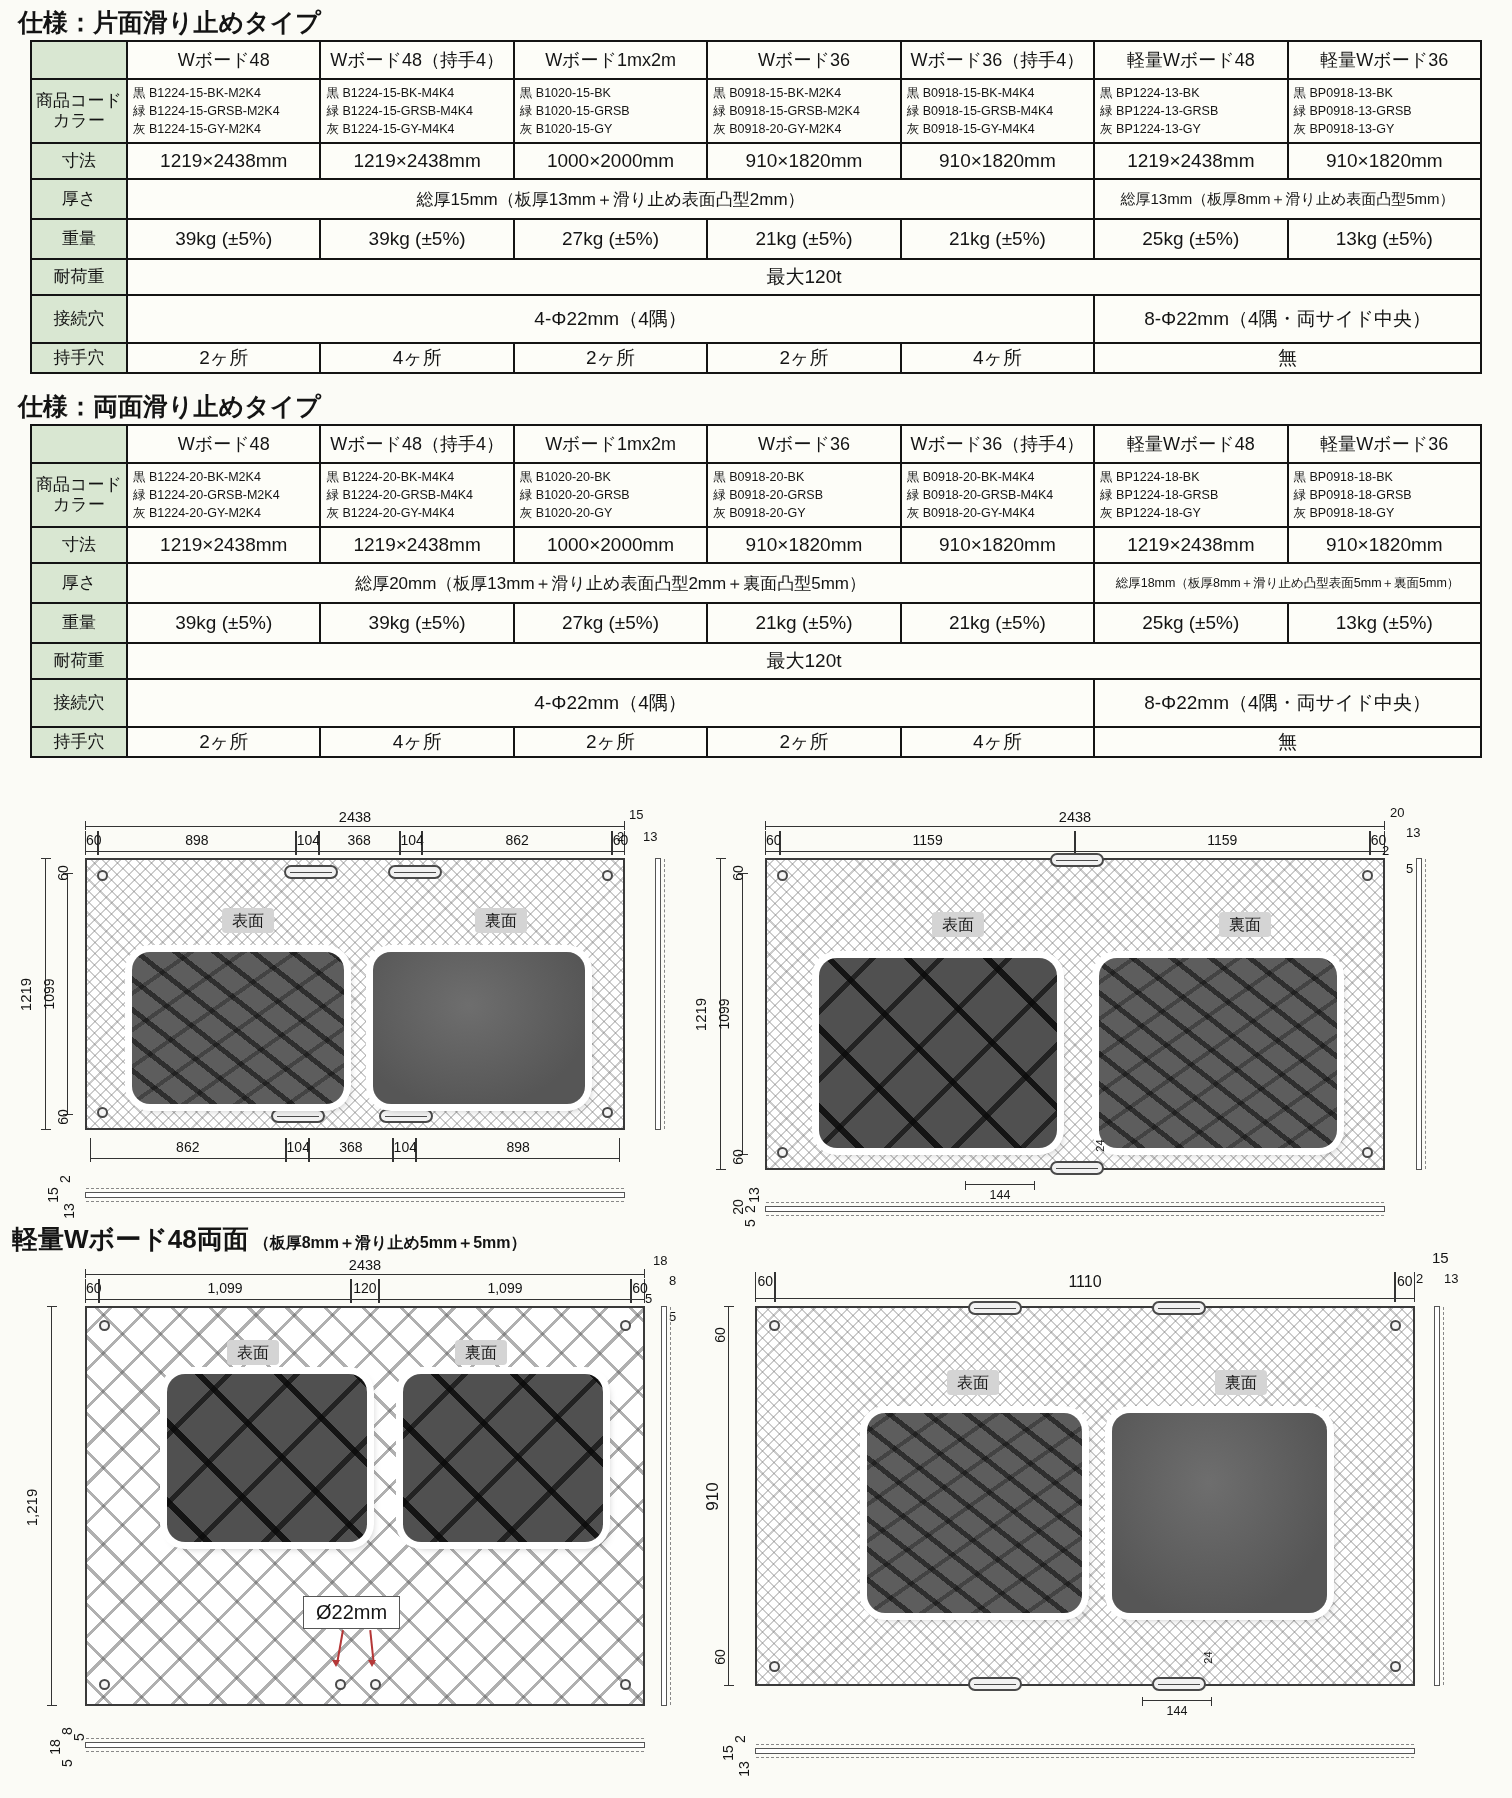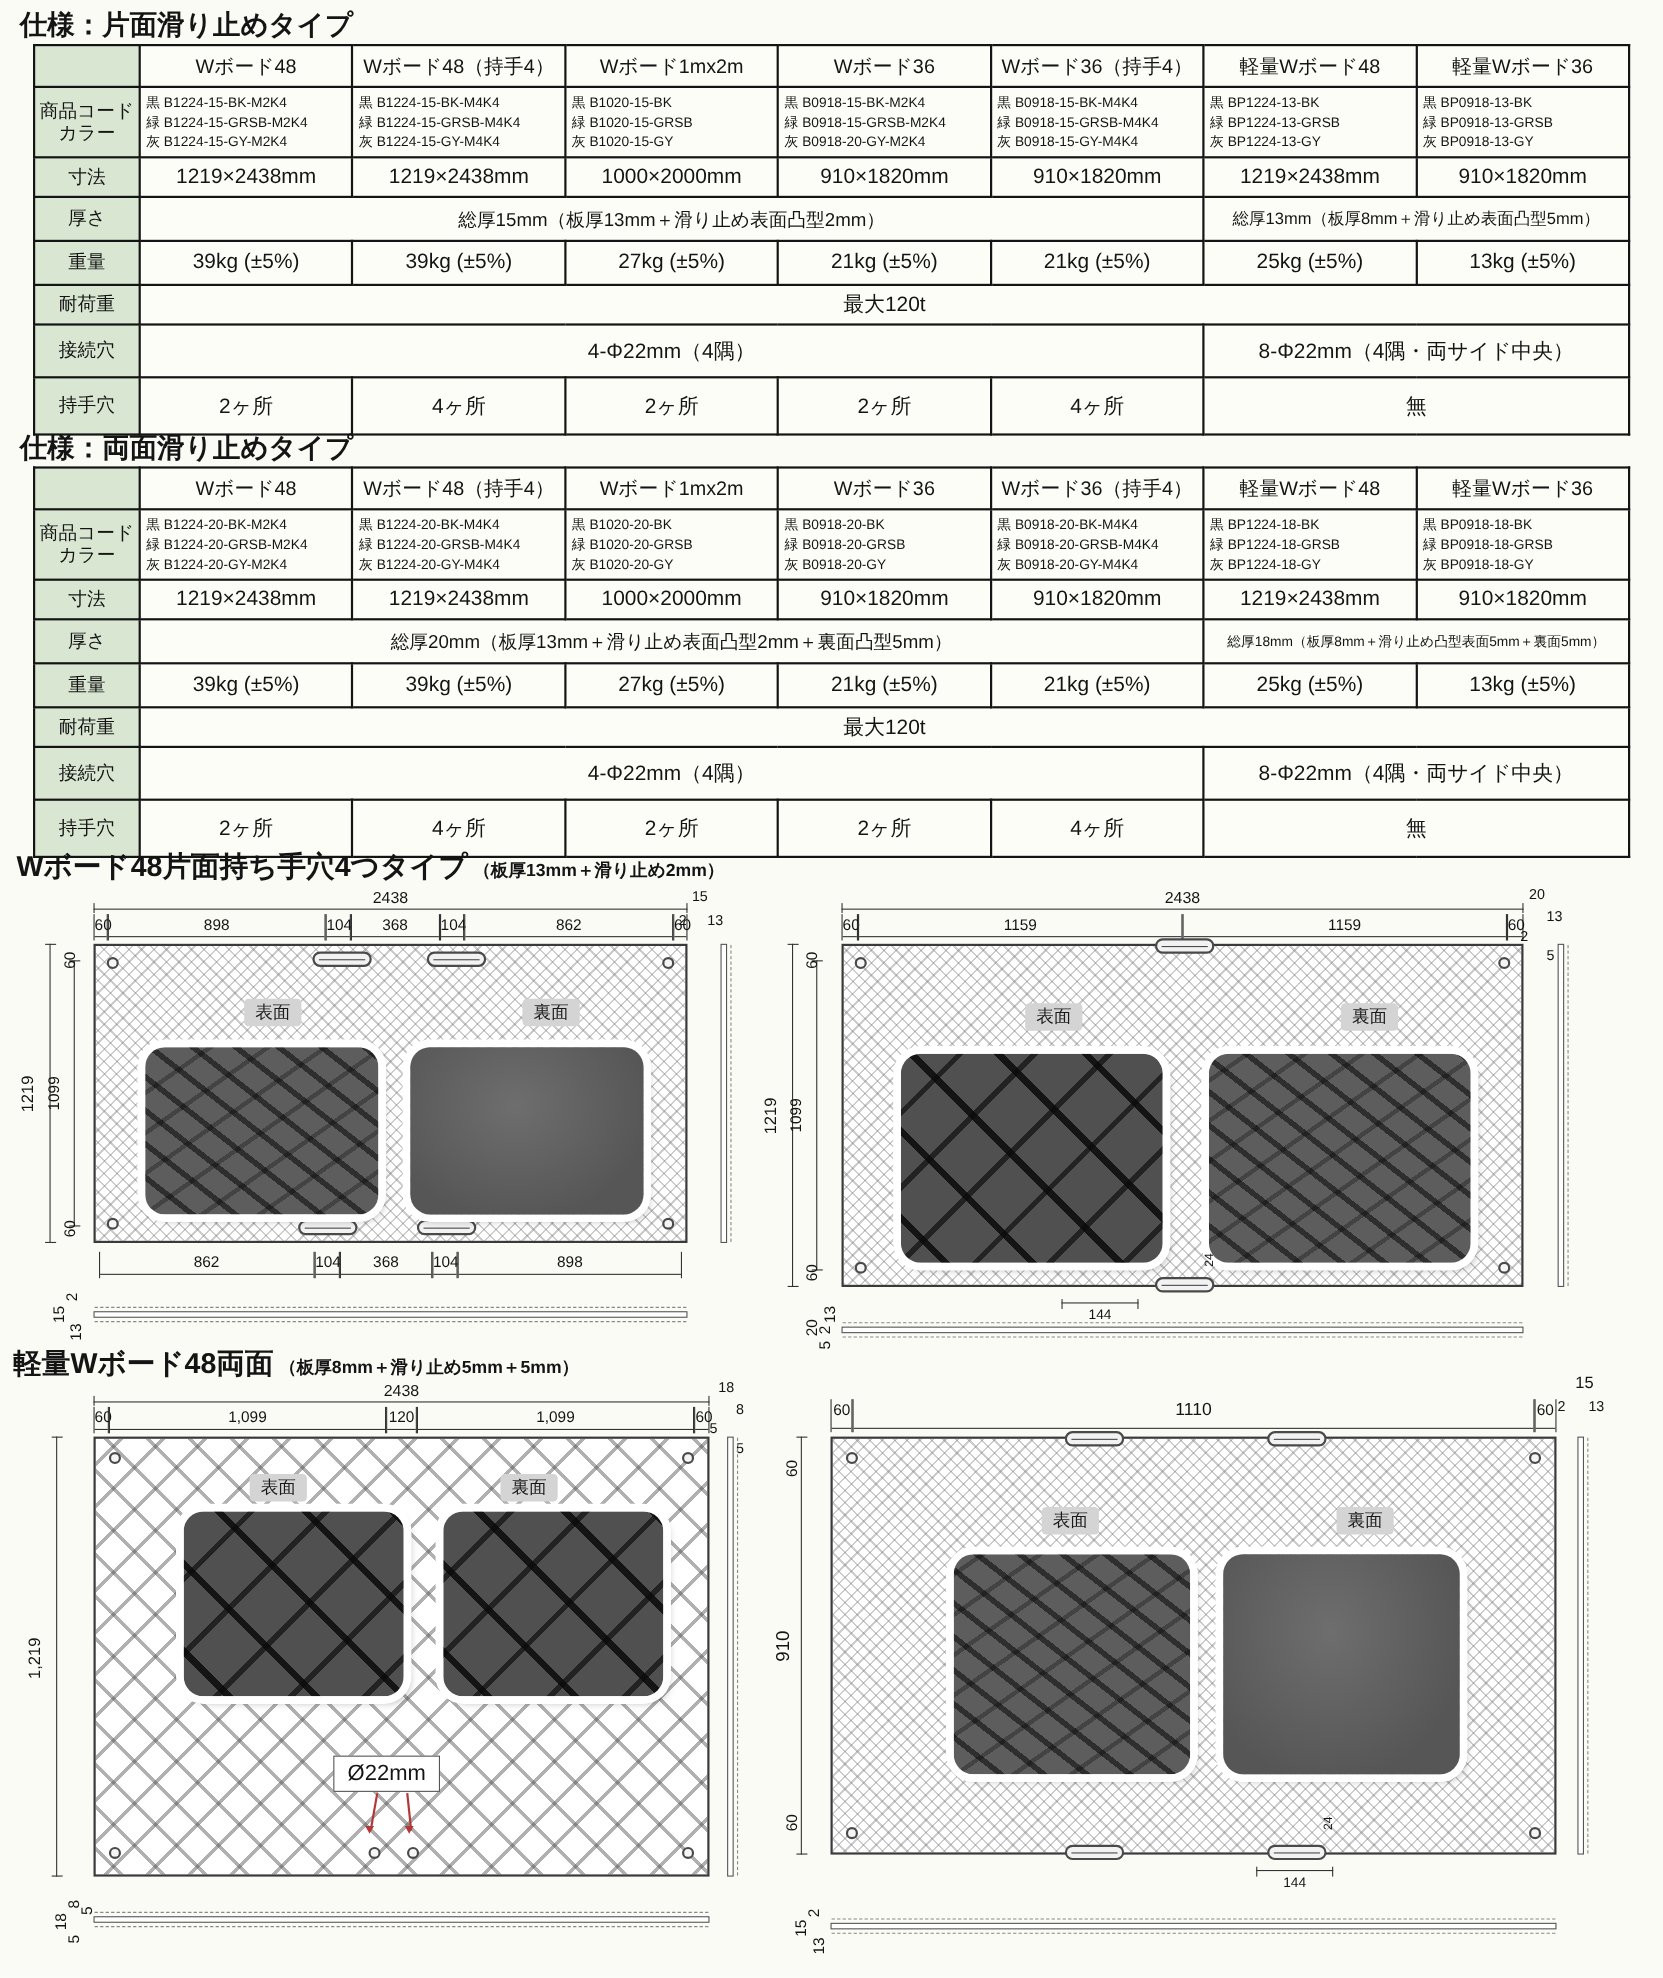--- a/index.html
+++ b/index.html
@@ -11,21 +11,21 @@
   .spec th,.spec td{border:2px solid #141414;padding:1px 3px;text-align:center;vertical-align:middle;box-sizing:border-box;}
   .spec .rh{background:#d9e7d2;font-size:17px;font-weight:normal;white-space:pre-line;line-height:1.15;}
   .spec .chead{font-size:18px;font-weight:normal;background:#fdfdf8;}
   .spec td{background:#fdfdf8;}
   .spec .codes{font-size:12.5px;text-align:left;white-space:pre-line;line-height:1.45;padding-left:5px;}
   .spec .val{font-size:19px;}
   .spec .thick{font-size:17px;}
   .spec .thick-r1{font-size:15px;}
   .spec .thick-r2{font-size:12.5px;}
   tr.r-head{height:38px;} tr.r-codes{height:64px;} tr.r-dim{height:36px;} tr.r-thick{height:40px;}
-  tr.r-weight{height:40px;} tr.r-load{height:36px;} tr.r-conn{height:48px;} tr.r-handle{height:52px;}
+  tr.r-weight{height:40px;} tr.r-load{height:36px;} tr.r-conn{height:48px;} tr.r-handle{height:30px;}
   
   .dtitle{position:absolute;white-space:nowrap;}
   .dtitle .big{font-size:26px;font-weight:bold;}
   .dtitle .sub{font-size:16px;font-weight:bold;margin-left:5px;}
   .draw{position:absolute;}
   .board{position:absolute;border:2px solid #3a3a3a;box-sizing:border-box;text-align:center;}
   .hatch{background:
     repeating-linear-gradient(45deg,rgba(110,110,110,.35) 0 1.5px,transparent 1.5px 8px),
     repeating-linear-gradient(-45deg,rgba(110,110,110,.35) 0 1.5px,transparent 1.5px 8px),#fff;}
   .hatch-big{background:
@@ -258,23 +258,20 @@
       <td class="val">2ヶ所</td>
       <td class="val">4ヶ所</td>
       <td class="val">2ヶ所</td>
       <td class="val">2ヶ所</td>
       <td class="val">4ヶ所</td>
       <td class="val" colspan="2">無</td>
     </tr>
   </tbody>
     </table>
 
-  <div class="dtitle" style="left:15px;top:770px">
-    <span class="big">Wボード48片面持ち手穴4つタイプ</span><span class="sub">（板厚13mm＋滑り止め2mm）</span>
-  </div>
   <div class="draw" style="left:15px;top:810px;width:660px;height:400px">
     <div class="dim-total" style="left:70px;top:0;width:540px">
       <span class="num">2438</span>
         <i class="line"></i>
         <i class="t l"></i>
         <i class="t r"></i>
     </div>
     <div class="dimrow" style="left:70px;top:21px;width:540px">
       <div class="seg" style="width:2.44%">
           <span class="num">60</span>

